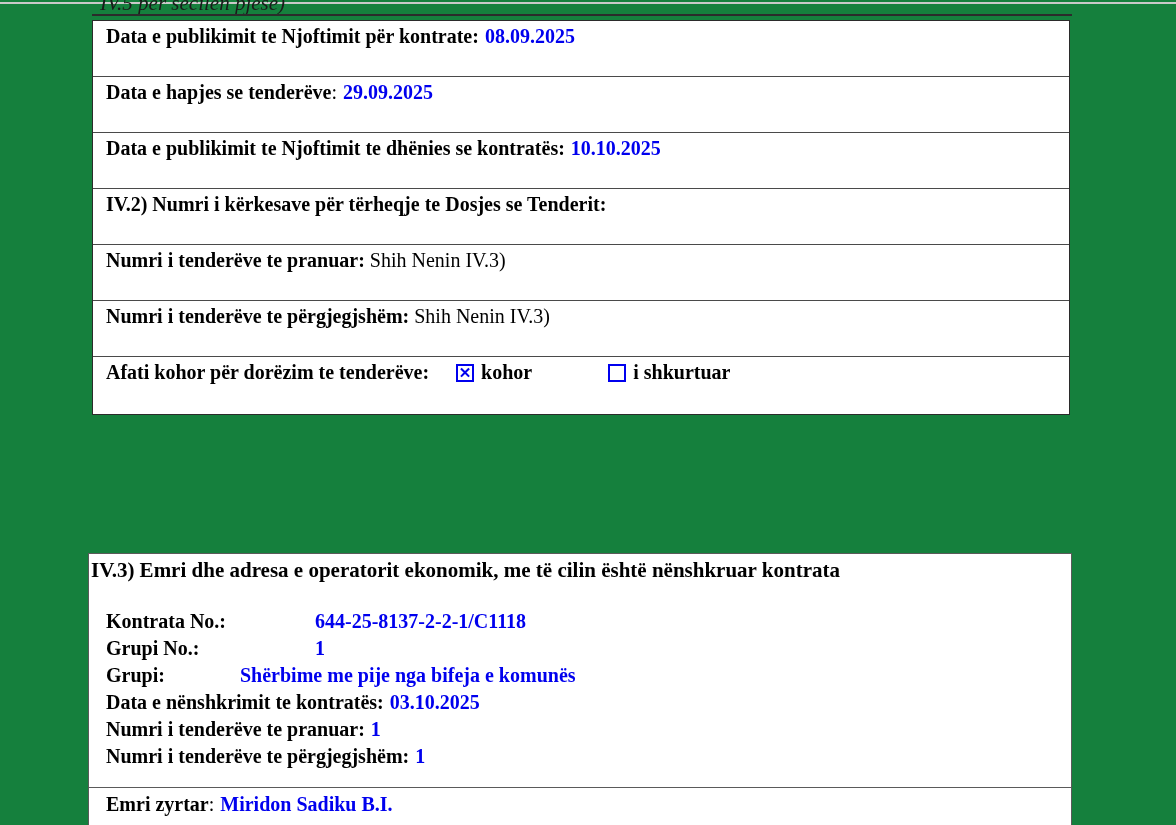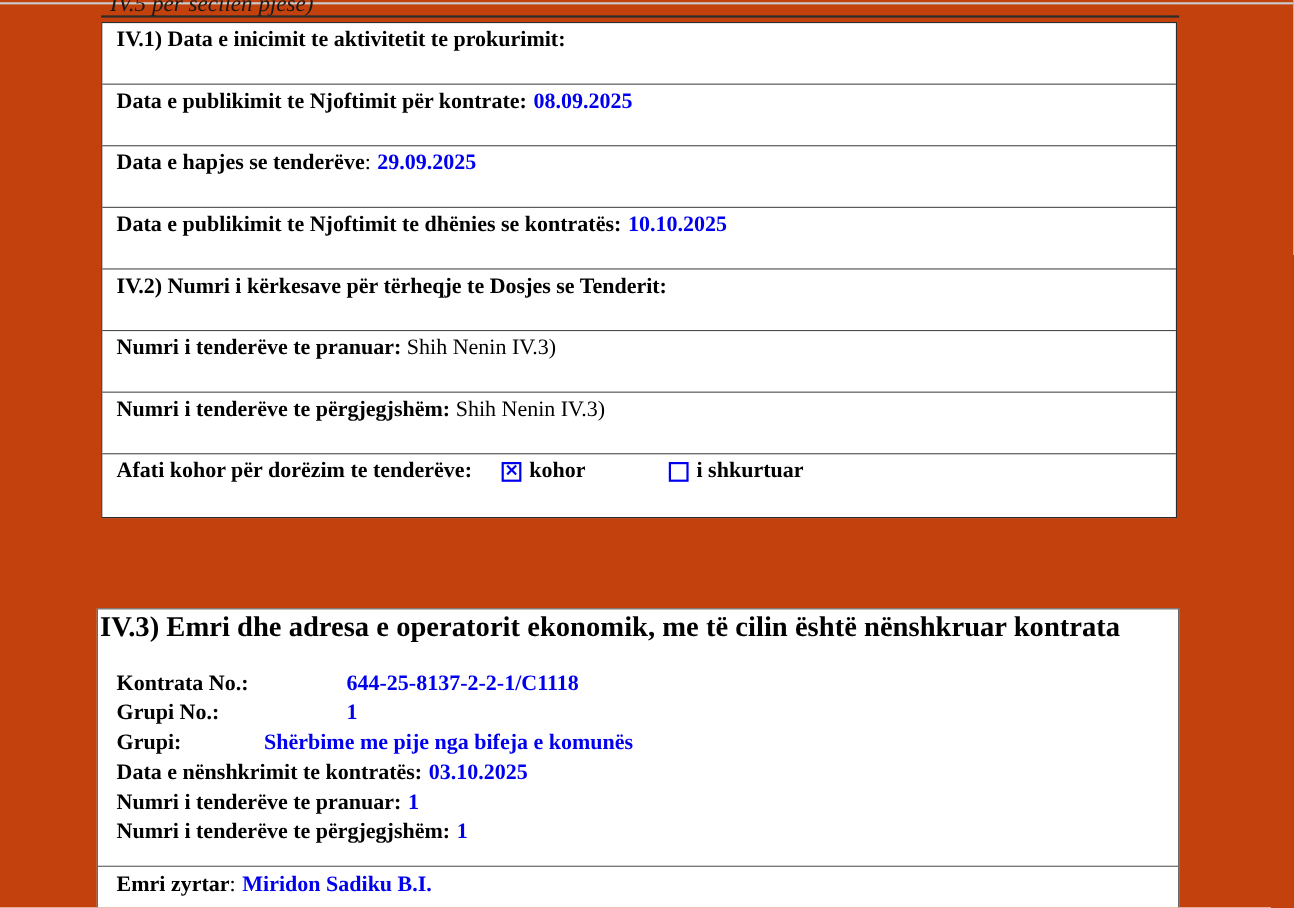--- a/index.html
+++ b/index.html
@@ -1,21 +1,21 @@
 <!DOCTYPE html>
 <html><head>
 <meta charset="utf-8">
 <style>
   html, body { margin: 0; padding: 0; background: #ffffff; }
   #screen {
     position: relative;
     width: 1176px;
     height: 825px;
     overflow: hidden;
-    background: #c2410c;
+    background: #15803d;
     font-family: "Liberation Serif", serif;
     color: #000000;
   }
   .top-rule {
     position: absolute;
     top: 2px; left: 0;
     width: 1176px; height: 2px;
     background: #c9c9c9;
   }
   .clipped-note {
@@ -79,21 +79,21 @@
     position: absolute;
     top: 553px; left: 88px;
     width: 984px;
     height: 300px;
     border: 1px solid #5a5a5a;
     box-sizing: border-box;
     background: #ffffff;
   }
   .t2-title {
     padding: 3px 4px 0 2px;
-    font-size: 26px;
+    font-size: 21px;
     font-weight: bold;
     line-height: 26px;
   }
   .t2-fields {
     margin-top: 25px;
     padding-left: 17px;
     font-size: 20px;
     line-height: 27px;
   }
   .t2-field .lbl { font-weight: bold; }
@@ -113,23 +113,20 @@
 <body>
 
 <div id="screen">
 
   <div class="top-rule"></div>
 
   <div class="clipped-note">IV.5 per secilen pjese)</div>
   <div class="prev-table-bottom"></div>
 
   <div class="table1">
-    <div class="t1-row">
-      <span class="lbl">IV.1) Data e inicimit te aktivitetit te prokurimit:</span><span class="plain"></span><span class="val"></span>
-    </div>
     <div class="t1-row">
       <span class="lbl">Data e publikimit te Njoftimit për kontrate:</span><span class="plain"></span><span class="val">08.09.2025</span>
     </div>
     <div class="t1-row">
       <span class="lbl">Data e hapjes se tenderëve</span><span class="plain">:</span><span class="val">29.09.2025</span>
     </div>
     <div class="t1-row">
       <span class="lbl">Data e publikimit te Njoftimit te dhënies se kontratës:</span><span class="plain"></span><span class="val">10.10.2025</span>
     </div>
     <div class="t1-row">

